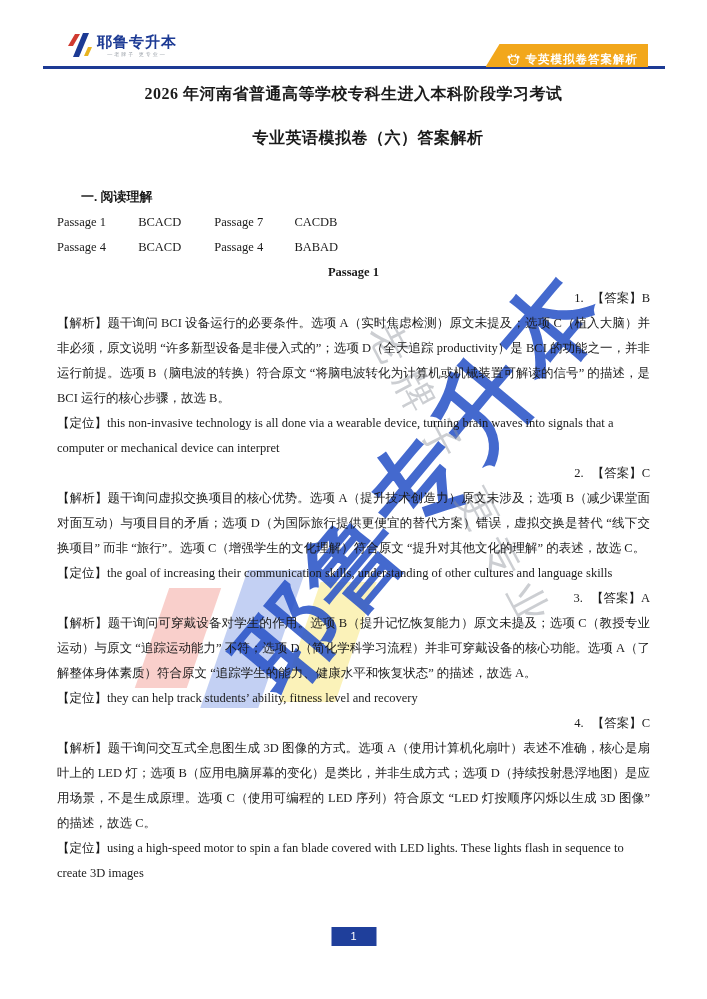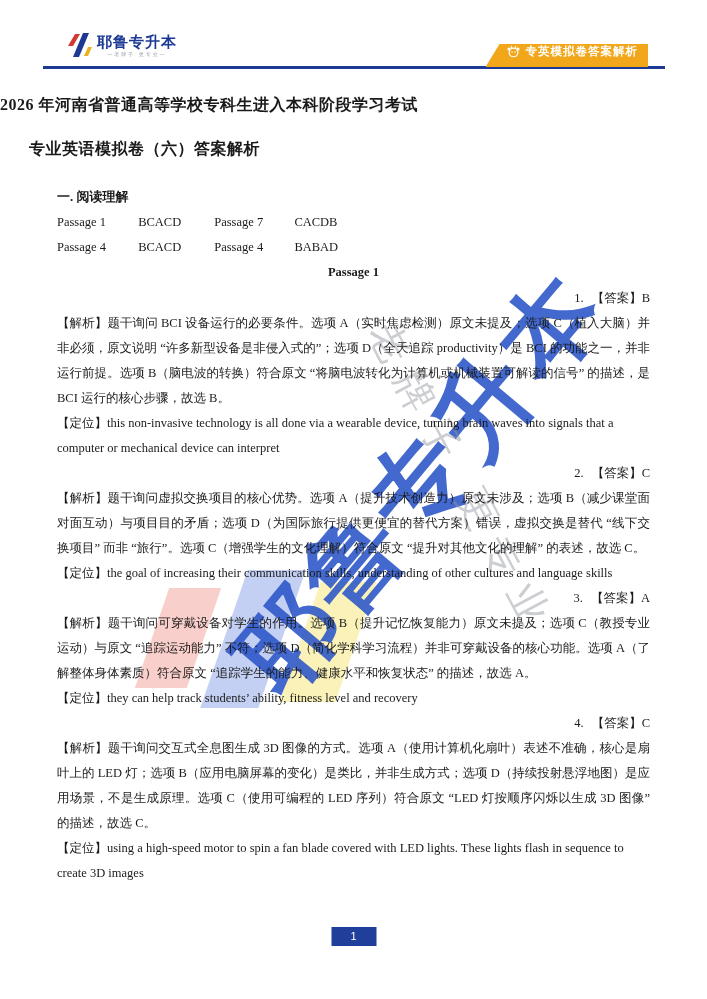--- a/index.html
+++ b/index.html
@@ -45,39 +45,39 @@
   .logo-textcol { display:flex; flex-direction:column; }
   .logo-brand {
     font-family:"Liberation Sans","DejaVu Sans",sans-serif;
     font-weight:bold; font-size:15px; letter-spacing:1px; color:#1c3a94; line-height:17px;
   }
   .logo-tagline { font-size:5px; color:#9aa0a8; letter-spacing:2px; line-height:8px; text-align:center;
     font-family:"Liberation Sans","DejaVu Sans",sans-serif; }
   .ribbon {
     position:absolute; right:59px; top:44px; height:23px;
     background:#f2a71b; color:#ffffff;
-    display:flex; align-items:flex-start; gap:5px;
+    display:flex; align-items:flex-end; gap:5px;
     padding:0 10px 0 20px;
     clip-path:polygon(14px 0, 100% 0, 100% 100%, 0 100%);
     font-family:"Liberation Sans","DejaVu Sans",sans-serif;
     font-weight:bold; font-size:11.5px; letter-spacing:1px;
   }
   .ribbon svg { flex:0 0 auto; }
 
   
-  .titles { position:absolute; left:0; right:0; top:95px; z-index:2; text-align:left; }
+  .titles { position:absolute; left:0; right:0; top:84px; z-index:2; text-align:center; }
   .title-1 { font-size:16px; font-weight:bold; letter-spacing:0.5px; }
   .title-2 { font-size:16px; font-weight:bold; margin-top:23px; letter-spacing:0.5px;margin-left:29px; }
 
   
   .content {
     position:absolute; left:57px; right:57px; top:184px; z-index:2;
     font-size:12.5px; line-height:25px;
   }
-  .section-heading { font-weight:bold; font-size:13px; height:26px; }
+  .section-heading { font-weight:bold; font-size:13px; height:26px;margin-left:24px; }
   .passage-row { height:25px; }
   .passage-row .cell { display:inline-block; }
   .passage-row .c0 { width:78px; }
   .passage-row .c1 { width:73px; }
   .passage-row .c2 { width:77px; }
   .passage-title { text-align:center; font-weight:bold; height:26px; }
   .answer-line { height:25px;text-align:right; }
   .answer-line .qnum { margin-right:8px; }
   .para { text-align:justify; }
   .para.en { text-align:left; }

